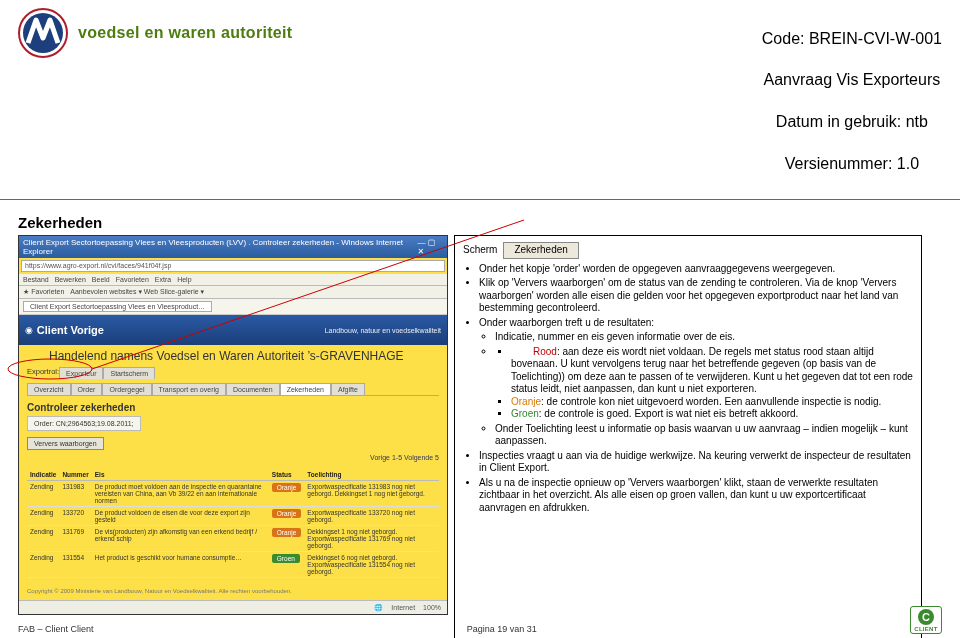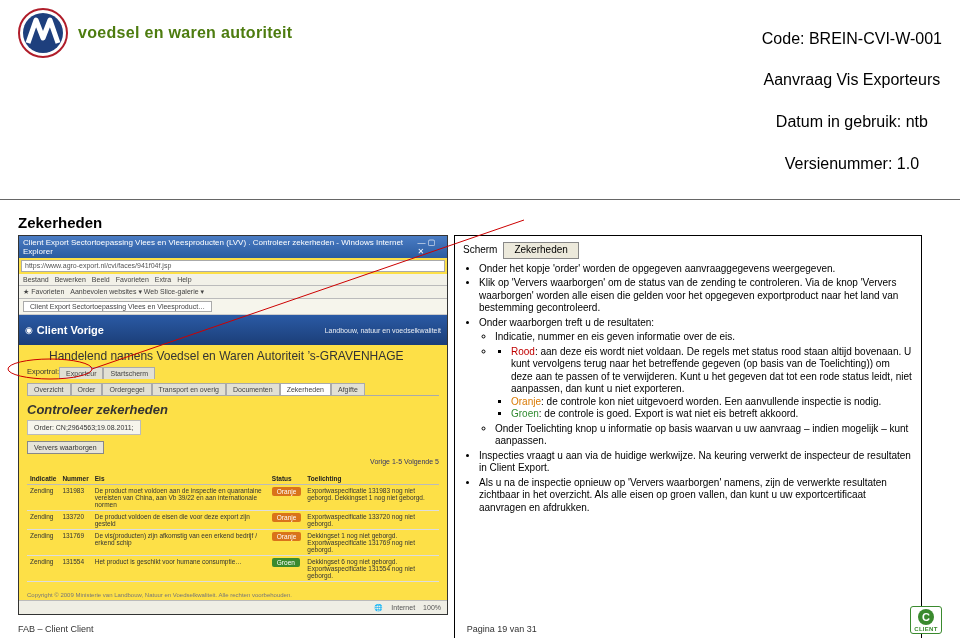--- a/index.html
+++ b/index.html
@@ -71,21 +71,21 @@
     align-items: center;
     padding: 0 6px;
     font-size: 9px;
     justify-content: space-between;
   }
   .app-logo { display:flex; align-items:center; gap:4px; }
   .app-body { padding: 4px 8px; font-size: 7.5px; color: #333; }
   .app-subtitle { font-size:12px; margin-bottom:4px;padding-left:22px; }
   .tabs { display:flex; gap:0; border-bottom:1px solid #aaa; margin:4px 0; }
   .tab { background:#e2e0d4; border:1px solid #aaa; border-bottom:none; padding:2px 6px; font-size:7px; color:#444; }
-  .panel-title { font-weight:700; font-size:13px; margin:6px 0 3px 0; color:#333;font-style:italic;}
+  .panel-title { font-weight:700; font-size:10px; margin:6px 0 3px 0; color:#333;}
   .order-box { border:1px solid #bbb; background:#f6f5ec; padding:3px 6px; font-size:7px; display:inline-block;}
   .btn-ververs { margin-top:6px; border:1px solid #888; background:#e6e4d8; padding:2px 6px; font-size:7px; display:inline-block; position:relative;}
   .table { margin-top:8px; border-collapse:collapse; width:100%; font-size:6.5px; }
   .table th { text-align:left; padding:2px 3px; color:#222; border-bottom:1px solid #bbb; font-weight:700;}
   .table td { padding:2px 3px; border-bottom:1px solid #ddd; vertical-align:top;}
   .pill { display:inline-block; color:#fff; padding:1px 5px; border-radius:2px; font-size:6.5px;}
   .pill-orange { background:#d9731a; }
   .pill-green { background:#3a8a2e; }
   .pager { text-align:right; font-size:7px; color:#336; margin:4px 0;}
   .ie-status { position:absolute; left:0; right:0; bottom:0; height:14px; background:#efeee5; border-top:1px solid #bbb; font-size:7px; color:#555; display:flex; justify-content:flex-end; align-items:center; padding:0 6px; gap:8px;}
@@ -96,21 +96,21 @@
     padding: 6px 8px 8px 8px;
     font-size: 10px;
     line-height: 1.25;
   }
   .scherm-line { display:flex; align-items:center; gap:6px; margin-bottom:4px; }
   .scherm-btn { border:1px solid #888; background:#ece9db; padding:1px 10px; font-size:10px; }
   ul.top { list-style: disc; padding-left: 16px; margin: 2px 0; }
   ul.top > li { margin-bottom: 2px; }
   ul.sub { list-style: circle; padding-left: 16px; margin: 2px 0;}
   ul.subsub { list-style: square; padding-left: 16px; margin: 2px 0;}
-  .c-red { color:#c00000; }
+  .c-red { color:#c00000;margin-left:22px; }
   .c-orange { color:#d97800; }
   .c-green { color:#2f8a2f; }
   .footer {
     position: absolute;
     left: 0; right: 0; bottom: 4px;
     display: flex;
     justify-content: space-between;
     align-items: flex-end;
     padding: 0 18px;
     font-size: 9px;
@@ -275,25 +275,25 @@
         <span>Onder waarborgen treft u de resultaten:</span>
         <ul class="sub">
           <li>Indicatie, nummer en eis geven informatie over de eis.</li>
           <li>
             <ul class="subsub">
               <li><span class="c-red">Rood</span><span>: aan deze eis wordt niet voldaan. De regels met status rood staan altijd bovenaan. U kunt vervolgens terug naar het betreffende gegeven (op basis van de Toelichting)) om deze aan te passen of te verwijderen. Kunt u het gegeven dat tot een rode status leidt, niet aanpassen, dan kunt u niet exporteren.</span></li>
               <li><span class="c-orange">Oranje</span><span>: de controle kon niet uitgevoerd worden. Een aanvullende inspectie is nodig.</span></li>
               <li><span class="c-green">Groen</span><span>: de controle is goed. Export is wat niet eis betreft akkoord.</span></li>
             </ul>
           </li>
-          <li>Onder Toelichting knop u informatie op basis waarvan u uw aanvraag – indien mogelijk – kunt aanpassen.</li>
+          <li>Onder Toelichting leest u informatie op basis waarvan u uw aanvraag – indien mogelijk – kunt aanpassen.</li>
         </ul>
       </li>
       <li>Inspecties vraagt u aan via de huidige werkwijze. Na keuring verwerkt de inspecteur de resultaten in Client Export.</li>
-      <li>Als u na de inspectie opnieuw op 'Ververs waarborgen' namens, zijn de verwerkte resultaten zichtbaar in het overzicht. Als alle eisen op groen vallen, dan kunt u uw exportcertificaat aanvragen en afdrukken.</li>
+      <li>Als u na de inspectie opnieuw op 'Ververs waarborgen' klikt, staan de verwerkte resultaten zichtbaar in het overzicht. Als alle eisen op groen vallen, dan kunt u uw exportcertificaat aanvragen en afdrukken.</li>
     </ul>
   </div>
 </div>
 
 <svg style="position:absolute;left:0;top:0;width:960px;height:638px;pointer-events:none;z-index:4">
   <ellipse cx="50" cy="369" rx="42" ry="10" fill="none" stroke="#c00" stroke-width="1"></ellipse>
   <line x1="92" y1="369" x2="524" y2="220" stroke="#c00" stroke-width="1"></line>
 </svg>
 
 <div class="footer">

